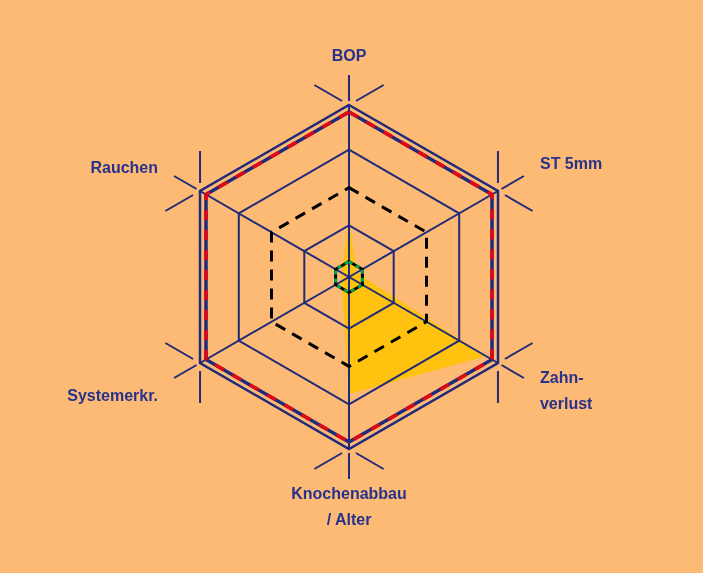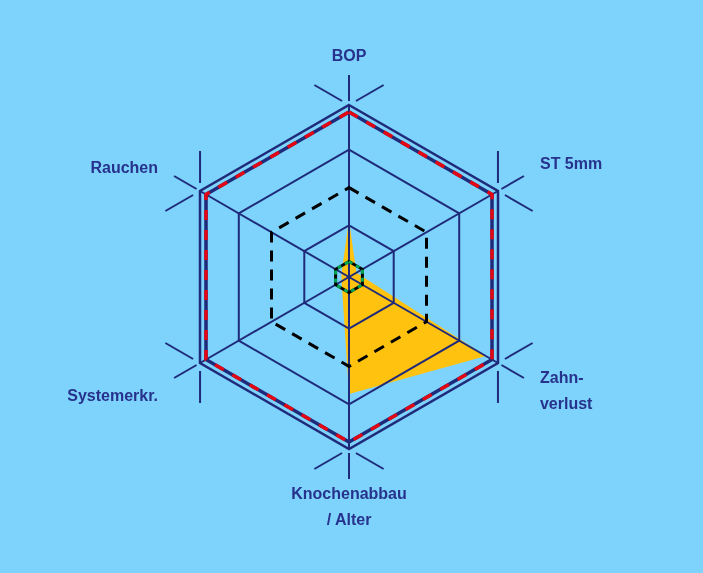--- a/index.html
+++ b/index.html
@@ -5,21 +5,21 @@
   html, body {
     margin: 0;
     padding: 0;
     background: #ffffff;
     font-family: "Liberation Sans", sans-serif;
   }
   .page {
     position: relative;
     width: 703px;
     height: 573px;
-    background: #7dd3fc;
+    background: #fdba74;
     overflow: hidden;
   }
   svg text {
     font-family: "Liberation Sans", sans-serif;
     font-weight: bold;
     font-size: 16px;
   }
 </style>
 </head>
 <body>

